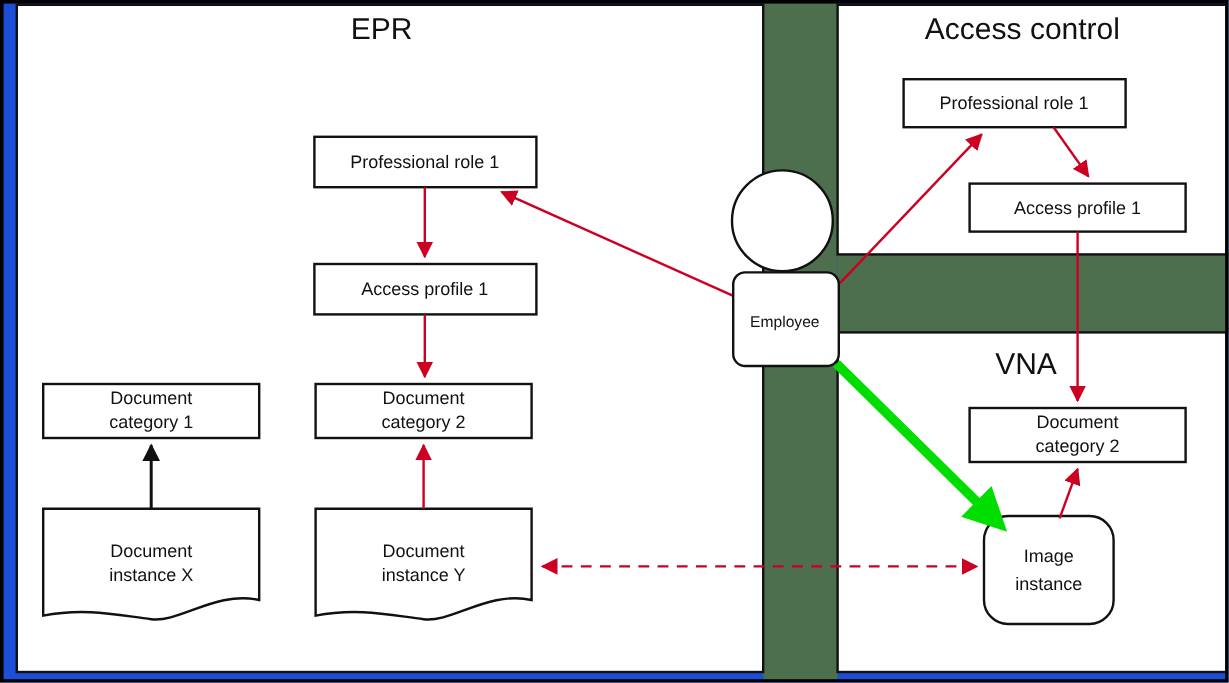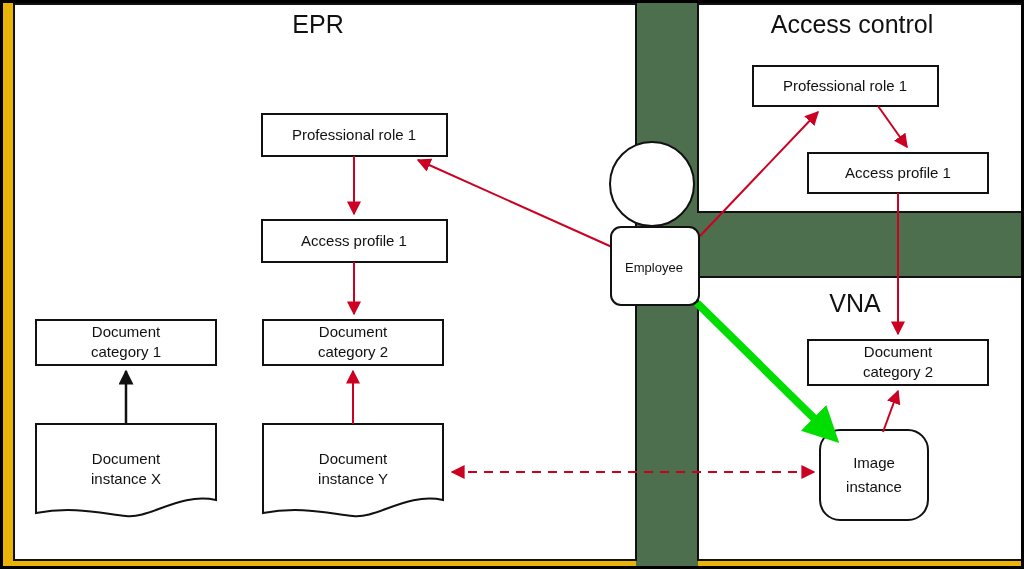--- a/index.html
+++ b/index.html
@@ -4,21 +4,21 @@
 <style>
   html, body {
     margin: 0;
     padding: 0;
     background: #ffffff;
   }
   #canvas {
     position: relative;
     width: 1024px;
     height: 569px;
-    background: #eab308;
+    background: #1d4ed8;
     font-family: "Liberation Sans", sans-serif;
     overflow: hidden;
   }
   #diagram-svg {
     position: absolute;
     left: 0;
     top: 0;
     width: 1024px;
     height: 569px;
   }

